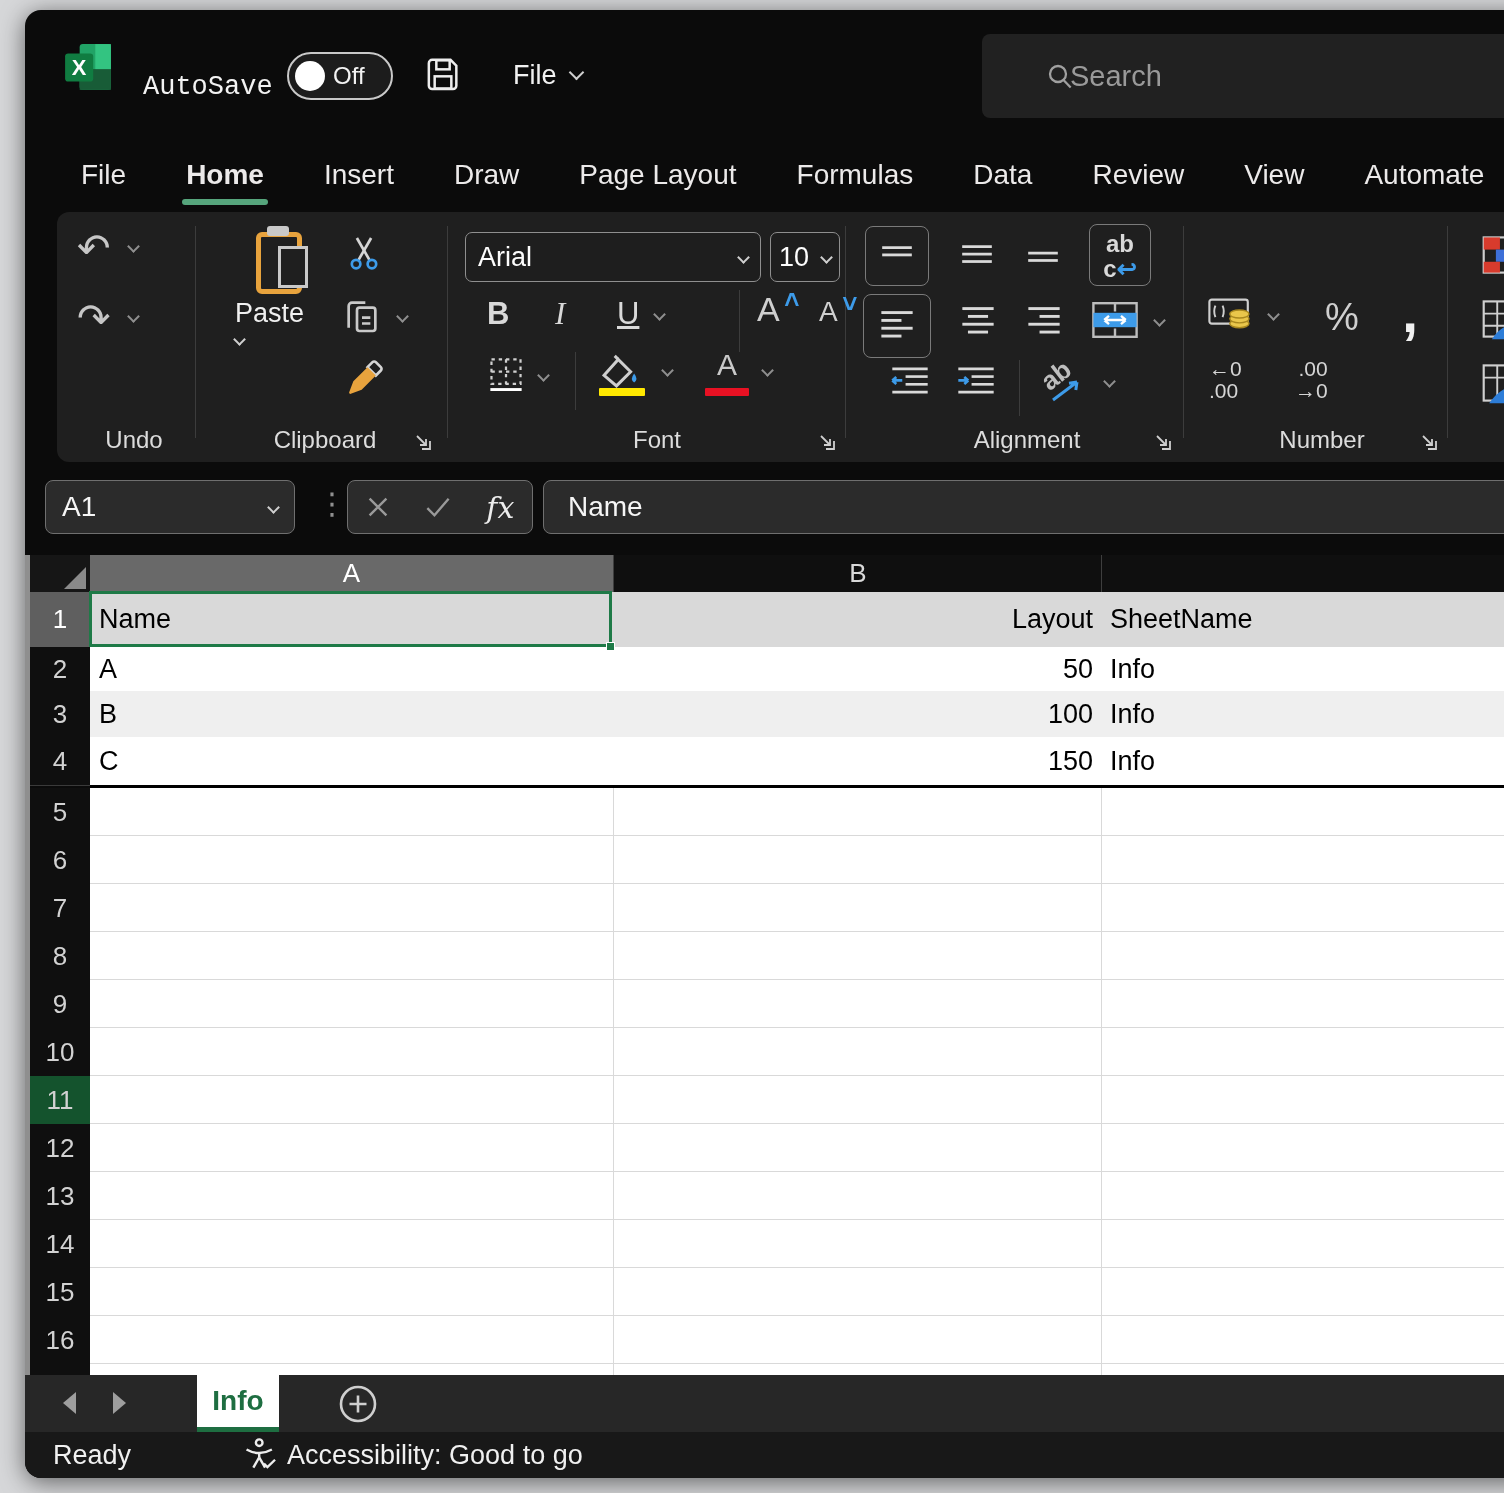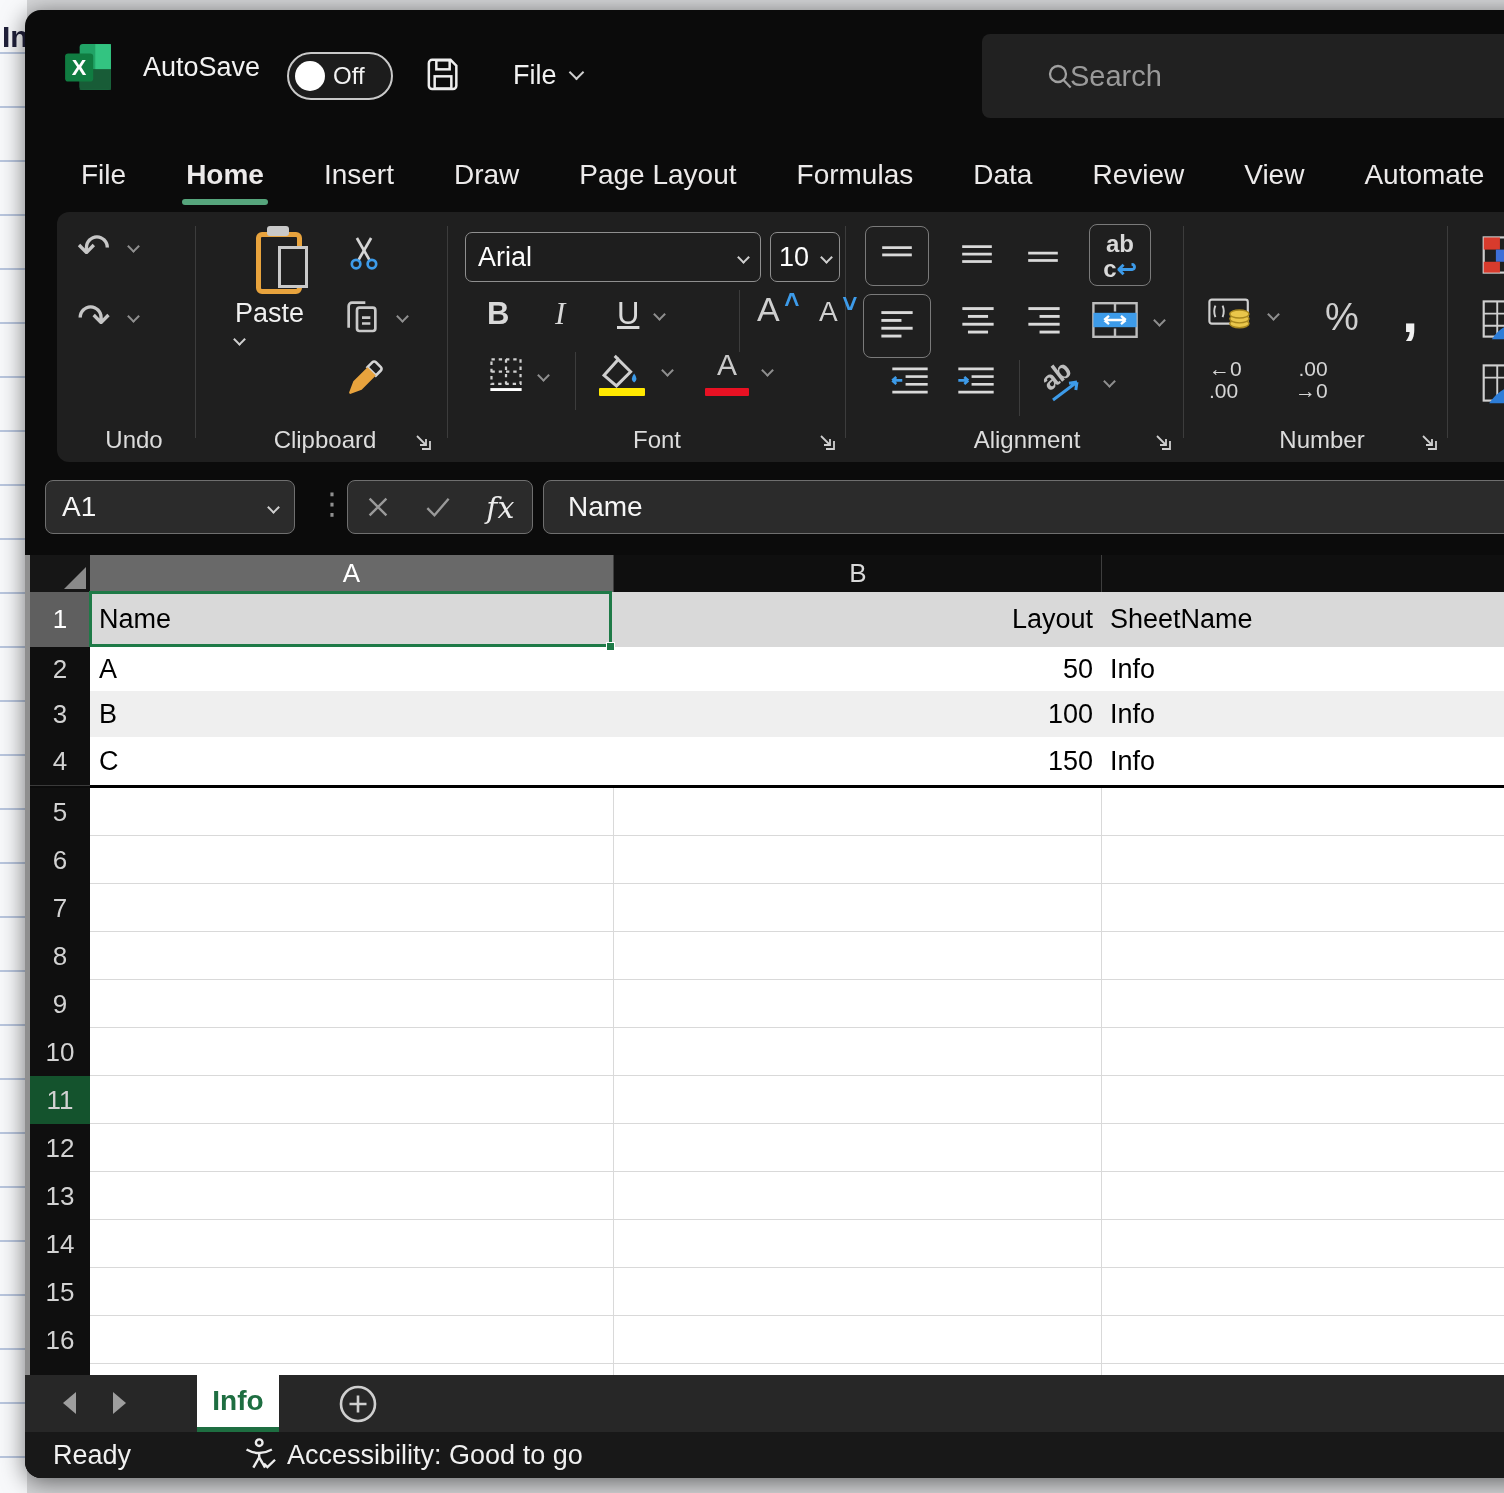--- a/index.html
+++ b/index.html
@@ -55,35 +55,32 @@
   .sheet-tab .stline{position:absolute;left:0;right:0;bottom:-5px;height:5px;background:#1e6e41;}
   .statusbar{position:absolute;left:0;top:1422px;width:1520px;height:46px;background:#181818;
     display:flex;align-items:center;color:#f0f0f0;font-size:27px;}
   .tri{width:0;height:0;border-top:11px solid transparent;border-bottom:11px solid transparent;}
 </style>
 </head>
 <body>
 
 <div class="screen">
 
-  <div class="bg-doc">
-    <span class="bg-text">In</span>
-  </div>
 
   <div class="window">
 
     <div class="abs" style="left:0;top:0;width:1520px;height:130px;">
       <svg class="abs" style="left:38px;top:32px;" width="50" height="50" viewBox="0 0 48 48">
         <rect x="16" y="2" width="30" height="44" rx="3" fill="#21a366"></rect>
         <rect x="16" y="26" width="30" height="20" fill="#185c37"></rect>
         <rect x="31" y="2" width="15" height="24" fill="#33c481"></rect>
         <rect x="2" y="11" width="27" height="27" rx="3" fill="#107c41"></rect>
         <text x="15.5" y="32" font-size="21" fill="#ffffff" font-weight="bold" text-anchor="middle" font-family="Liberation Sans, sans-serif">X</text>
       </svg>
-      <span class="abs titlebar-text" style="left:118px;top:42px;">AutoSave</span>
+      <span class="abs titlebar-text" style="left:118px;top:62px;font-family:Liberation Mono, monospace;">AutoSave</span>
       <div class="toggle">
         <div class="knob"></div>
         <span class="tlabel">Off</span>
       </div>
       <svg class="abs" style="left:398px;top:44px;" width="40" height="40" viewBox="0 0 24 24">
         <g fill="none" stroke="#ededed" stroke-width="1.5">
           <path d="M3.5 5.5 a2 2 0 0 1 2-2 h11 l3.5 3.5 v12 a2 2 0 0 1-2 2 h-12.5 a2 2 0 0 1-2-2 z"></path>
           <rect x="8" y="3.8" width="8" height="5.4"></rect>
           <rect x="7" y="13.4" width="10" height="7.3"></rect>
         </g>

